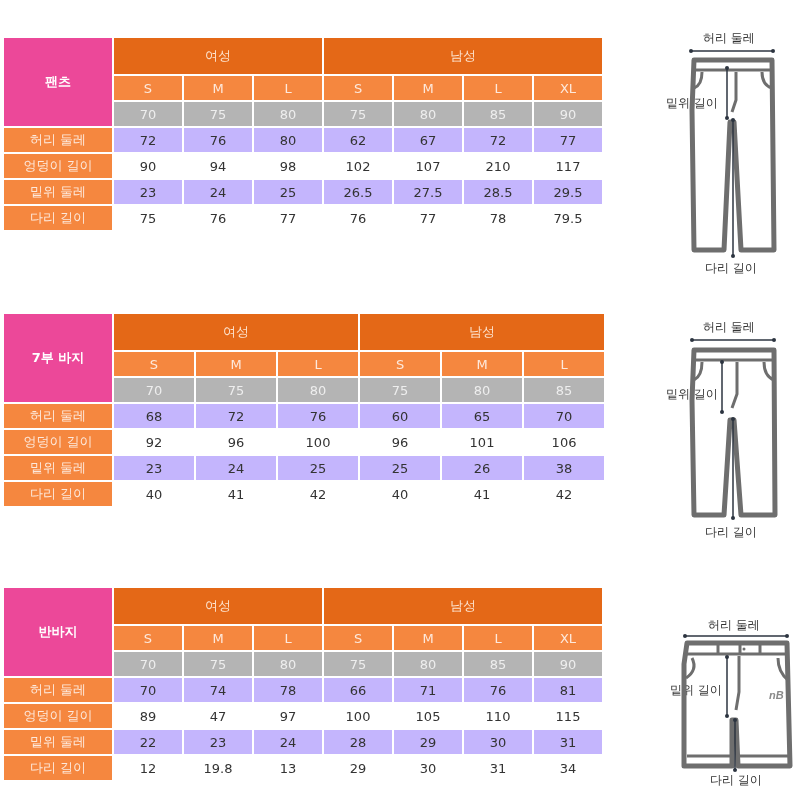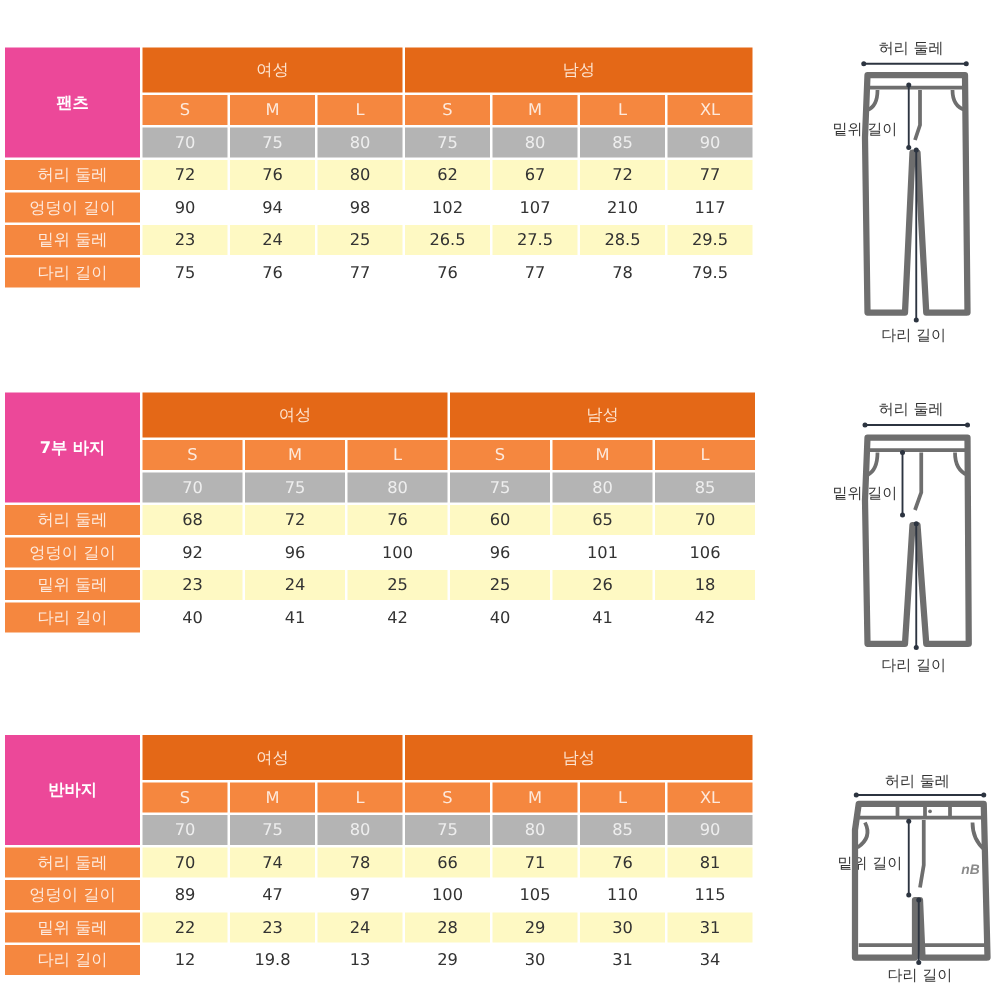--- a/index.html
+++ b/index.html
@@ -5,21 +5,21 @@
   html, body { margin:0; padding:0; background:#ffffff; }
   body { width:800px; height:800px; position:relative; overflow:hidden; font-family:"DejaVu Sans", "Liberation Sans", sans-serif; }
   .size-table { position:absolute; left:2px; border-collapse:separate; border-spacing:2px; table-layout:fixed; }
   .size-table td { padding:0; text-align:center; vertical-align:middle; font-size:13px; }
   .corner { background:#ec4899; color:#fff; font-weight:bold; font-size:13px; }
   .gender { background:#e46817; color:#fde4d0; font-size:14px; height:36px; }
   .size { background:#f5873f; color:#fde9dc; font-size:13px; height:24px; }
   .waist { background:#b4b4b4; color:#eeeeee; font-size:13px; height:24px; }
   .label { background:#f5873f; color:#fde9dc; font-size:12px; height:24px; }
   .val { color:#333; height:24px; font-size:13px; }
-  tr.shade .val { background:#fef9c3; }
+  tr.shade .val { background:#c4b5fd; }
   tr.plain .val { background:#ffffff; }
   .diagram { position:absolute; }
   .diagram .dlabel { position:absolute; font-size:12px; color:#333; white-space:nowrap; }
 </style>
 </head>
 <body>
 
 <table class="size-table" style="top:36px; width:602px;">
   <colgroup>
     <col style="width:108px">
@@ -148,21 +148,21 @@
     <td class="val">101</td>
     <td class="val">106</td>
   </tr>
   <tr class="shade">
     <td class="label">밑위 둘레</td>
     <td class="val">23</td>
     <td class="val">24</td>
     <td class="val">25</td>
     <td class="val">25</td>
     <td class="val">26</td>
-    <td class="val">18</td>
+    <td class="val">38</td>
   </tr>
   <tr class="plain">
     <td class="label">다리 길이</td>
     <td class="val">40</td>
     <td class="val">41</td>
     <td class="val">42</td>
     <td class="val">40</td>
     <td class="val">41</td>
     <td class="val">42</td>
   </tr>

